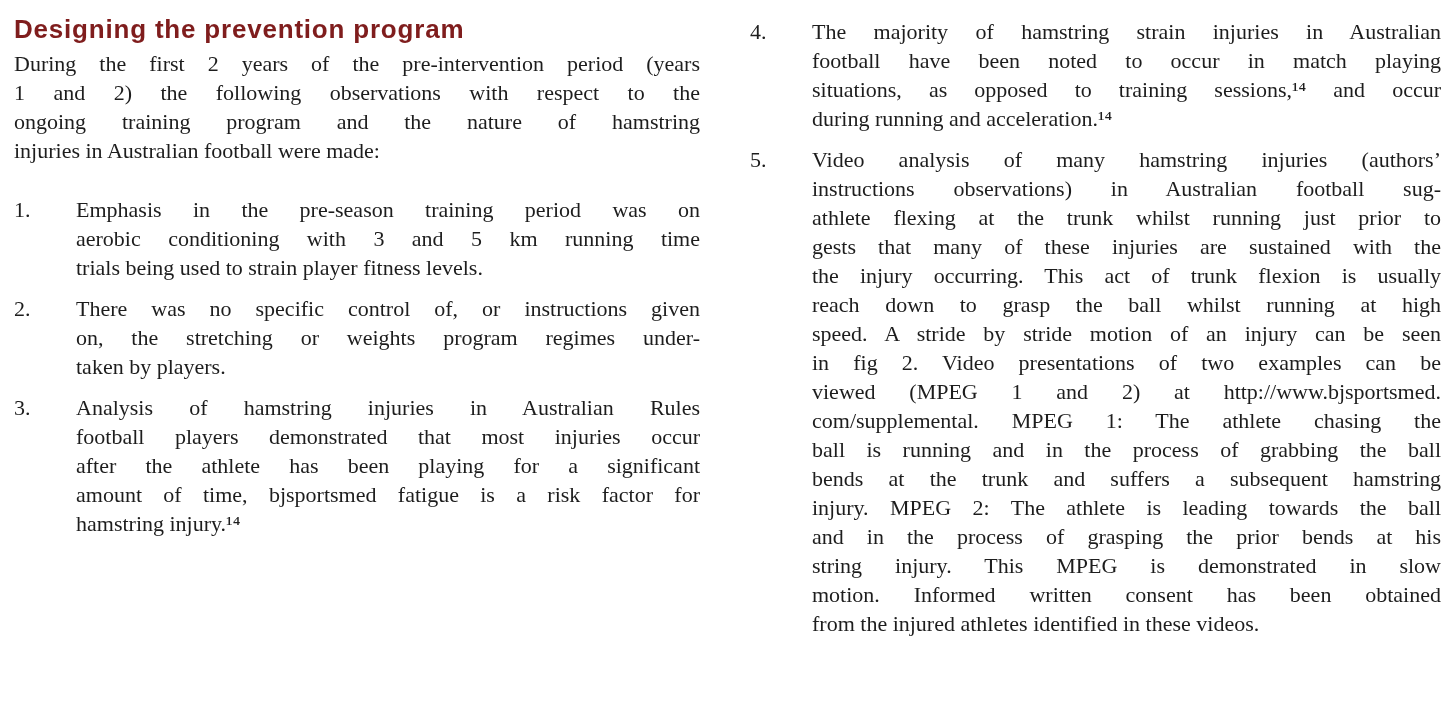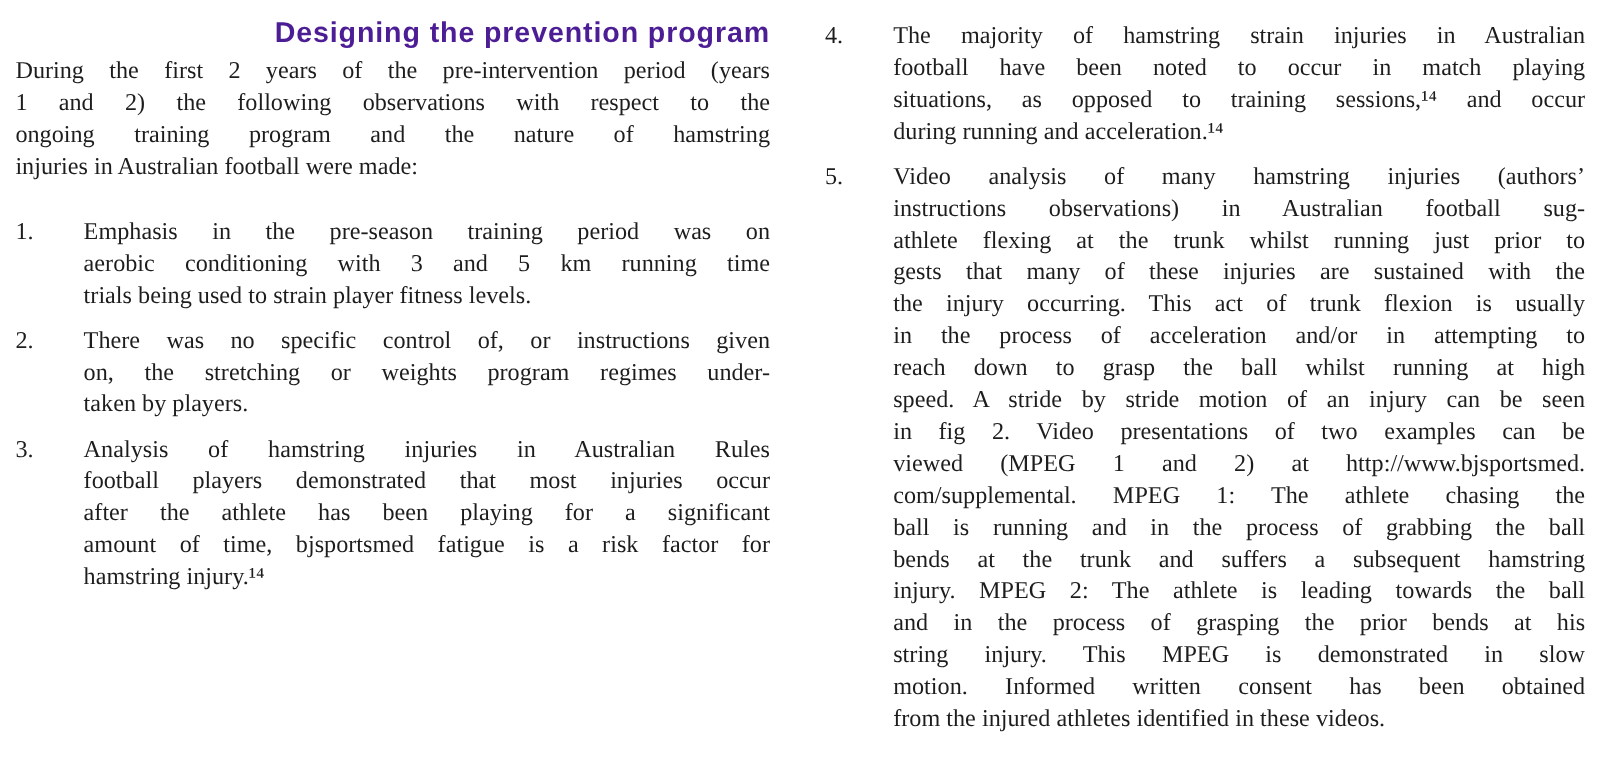--- a/index.html
+++ b/index.html
@@ -32,21 +32,21 @@
   .item { display: flex; margin-bottom: 12px; }
   .num  { flex: 0 0 62px; width: 62px; }
   .itext { flex: 1; min-width: 0; }
 </style>
 </head>
 <body>
 
 <div class="page" style="background: rgb(255, 255, 255); color: rgb(29, 29, 29);">
 
   <div class="col col-left">
-    <h2 class="heading" style="color: #4c1d95; text-align: right;">Designing the prevention program</h2>
+    <h2 class="heading" style="color: #7f1d1d;">Designing the prevention program</h2>
     <div class="body-text">
         <div class="jline">During the first 2 years of the pre-intervention period (years</div>
         <div class="jline">1 and 2) the following observations with respect to the</div>
         <div class="jline">ongoing training program and the nature of hamstring</div>
         <div class="jline last">injuries in Australian football were made:</div>
       </div>
     <div class="list body-text">
         <div class="item">
           <span class="num">1.</span>
           <div class="itext">
@@ -88,21 +88,20 @@
           </div>
         </div>
         <div class="item">
           <span class="num">5.</span>
           <div class="itext">
             <div class="jline">Video analysis of many hamstring injuries (authors’</div>
             <div class="jline">instructions observations) in Australian football sug-</div>
             <div class="jline">athlete flexing at the trunk whilst running just prior to</div>
             <div class="jline">gests that many of these injuries are sustained with the</div>
             <div class="jline">the injury occurring. This act of trunk flexion is usually</div>
-            <div class="jline">in the process of acceleration and/or in attempting to</div>
             <div class="jline">reach down to grasp the ball whilst running at high</div>
             <div class="jline">speed. A stride by stride motion of an injury can be seen</div>
             <div class="jline">in fig 2. Video presentations of two examples can be</div>
             <div class="jline">viewed (MPEG 1 and 2) at http://www.bjsportsmed.</div>
             <div class="jline">com/supplemental. MPEG 1: The athlete chasing the</div>
             <div class="jline">ball is running and in the process of grabbing the ball</div>
             <div class="jline">bends at the trunk and suffers a subsequent hamstring</div>
             <div class="jline">injury. MPEG 2: The athlete is leading towards the ball</div>
             <div class="jline">and in the process of grasping the prior bends at his</div>
             <div class="jline">string injury. This MPEG is demonstrated in slow</div>

